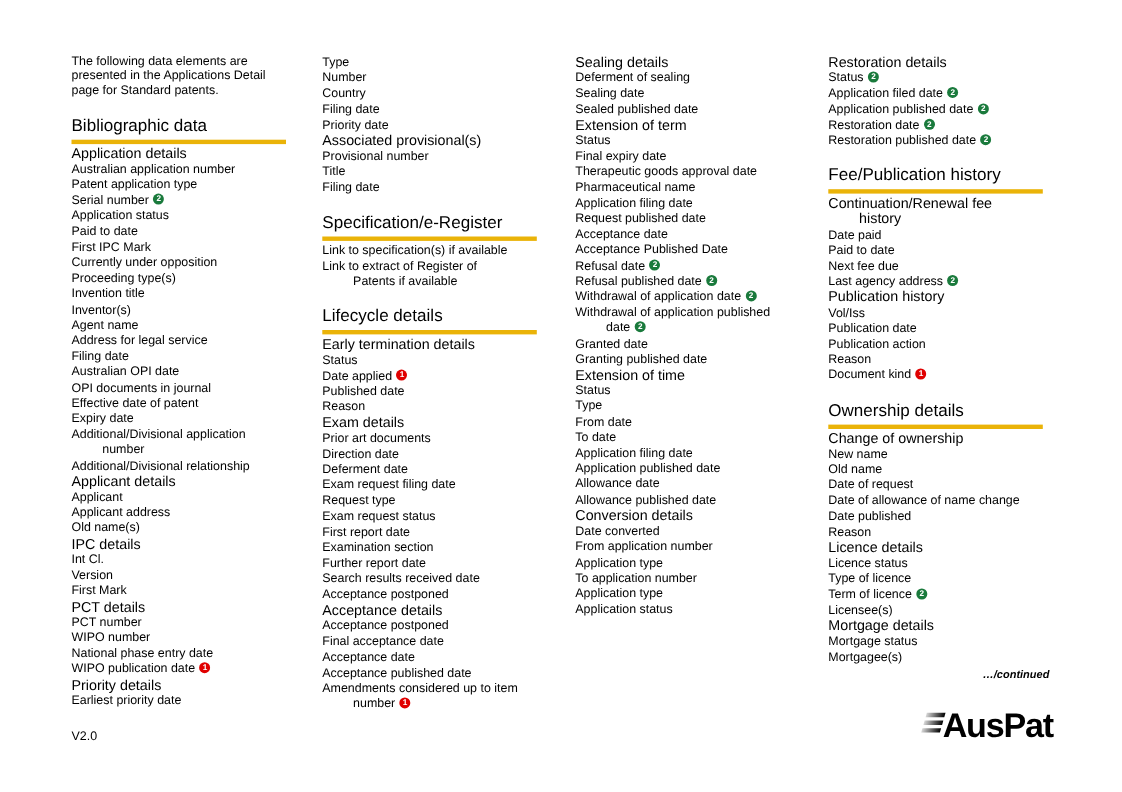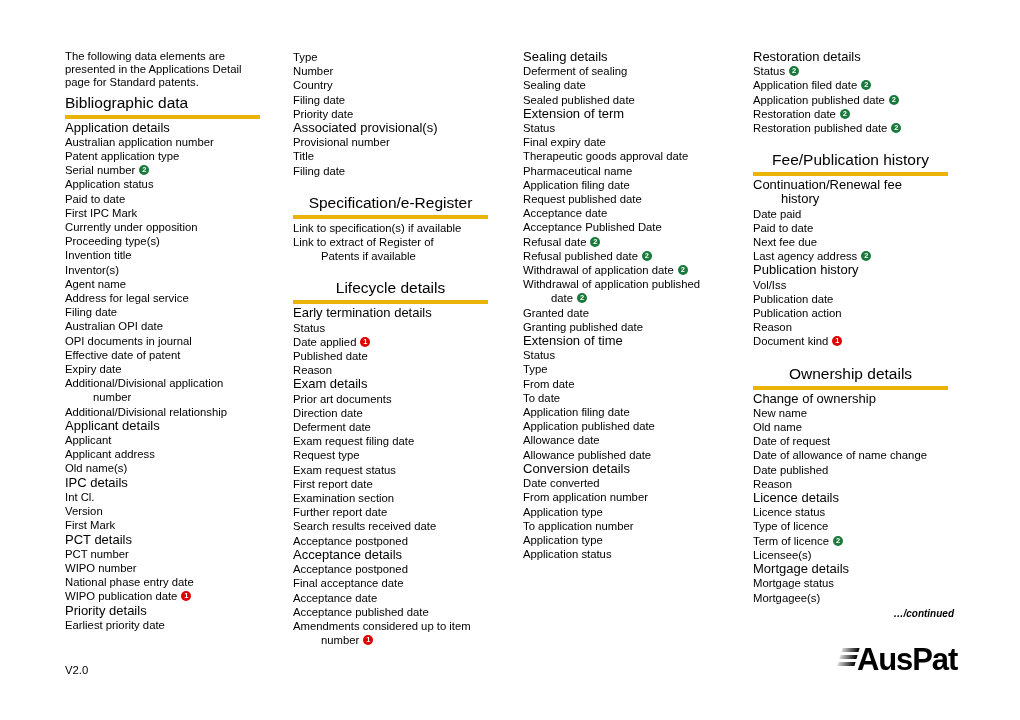--- a/index.html
+++ b/index.html
@@ -23,34 +23,34 @@
   }
   .col{ width:228px; padding-right:4px; box-sizing:border-box; }
   .col.c1{width:228px;}
   .col.c2{width:230px;}
   .col.c3{width:230px;}
   .col.c4{width:207px;}
 
   .intro{
     font-size:11.3px;
     line-height:13.2px;
-    margin:0 0 4px 0;
+    margin:0 0 16px 0;
     width:196px;
   }
 
   .section{
     font-size:15.5px;
     line-height:17px;
     font-weight:normal;
     margin:0 0 2px 0;
     padding:0 0 4px 0;
     border-bottom:4px solid #eab308;
     width:195px;
   }
-  .section.pad-top{ margin-top:16px;text-align:center; }
+  .section.pad-top{ margin-top:16px; }
 
   .sub{
     font-size:13px;
     line-height:14.2px;
     margin:0;
     white-space:nowrap;
   }
   .item{
     font-size:11.3px;
     line-height:14.2px;

